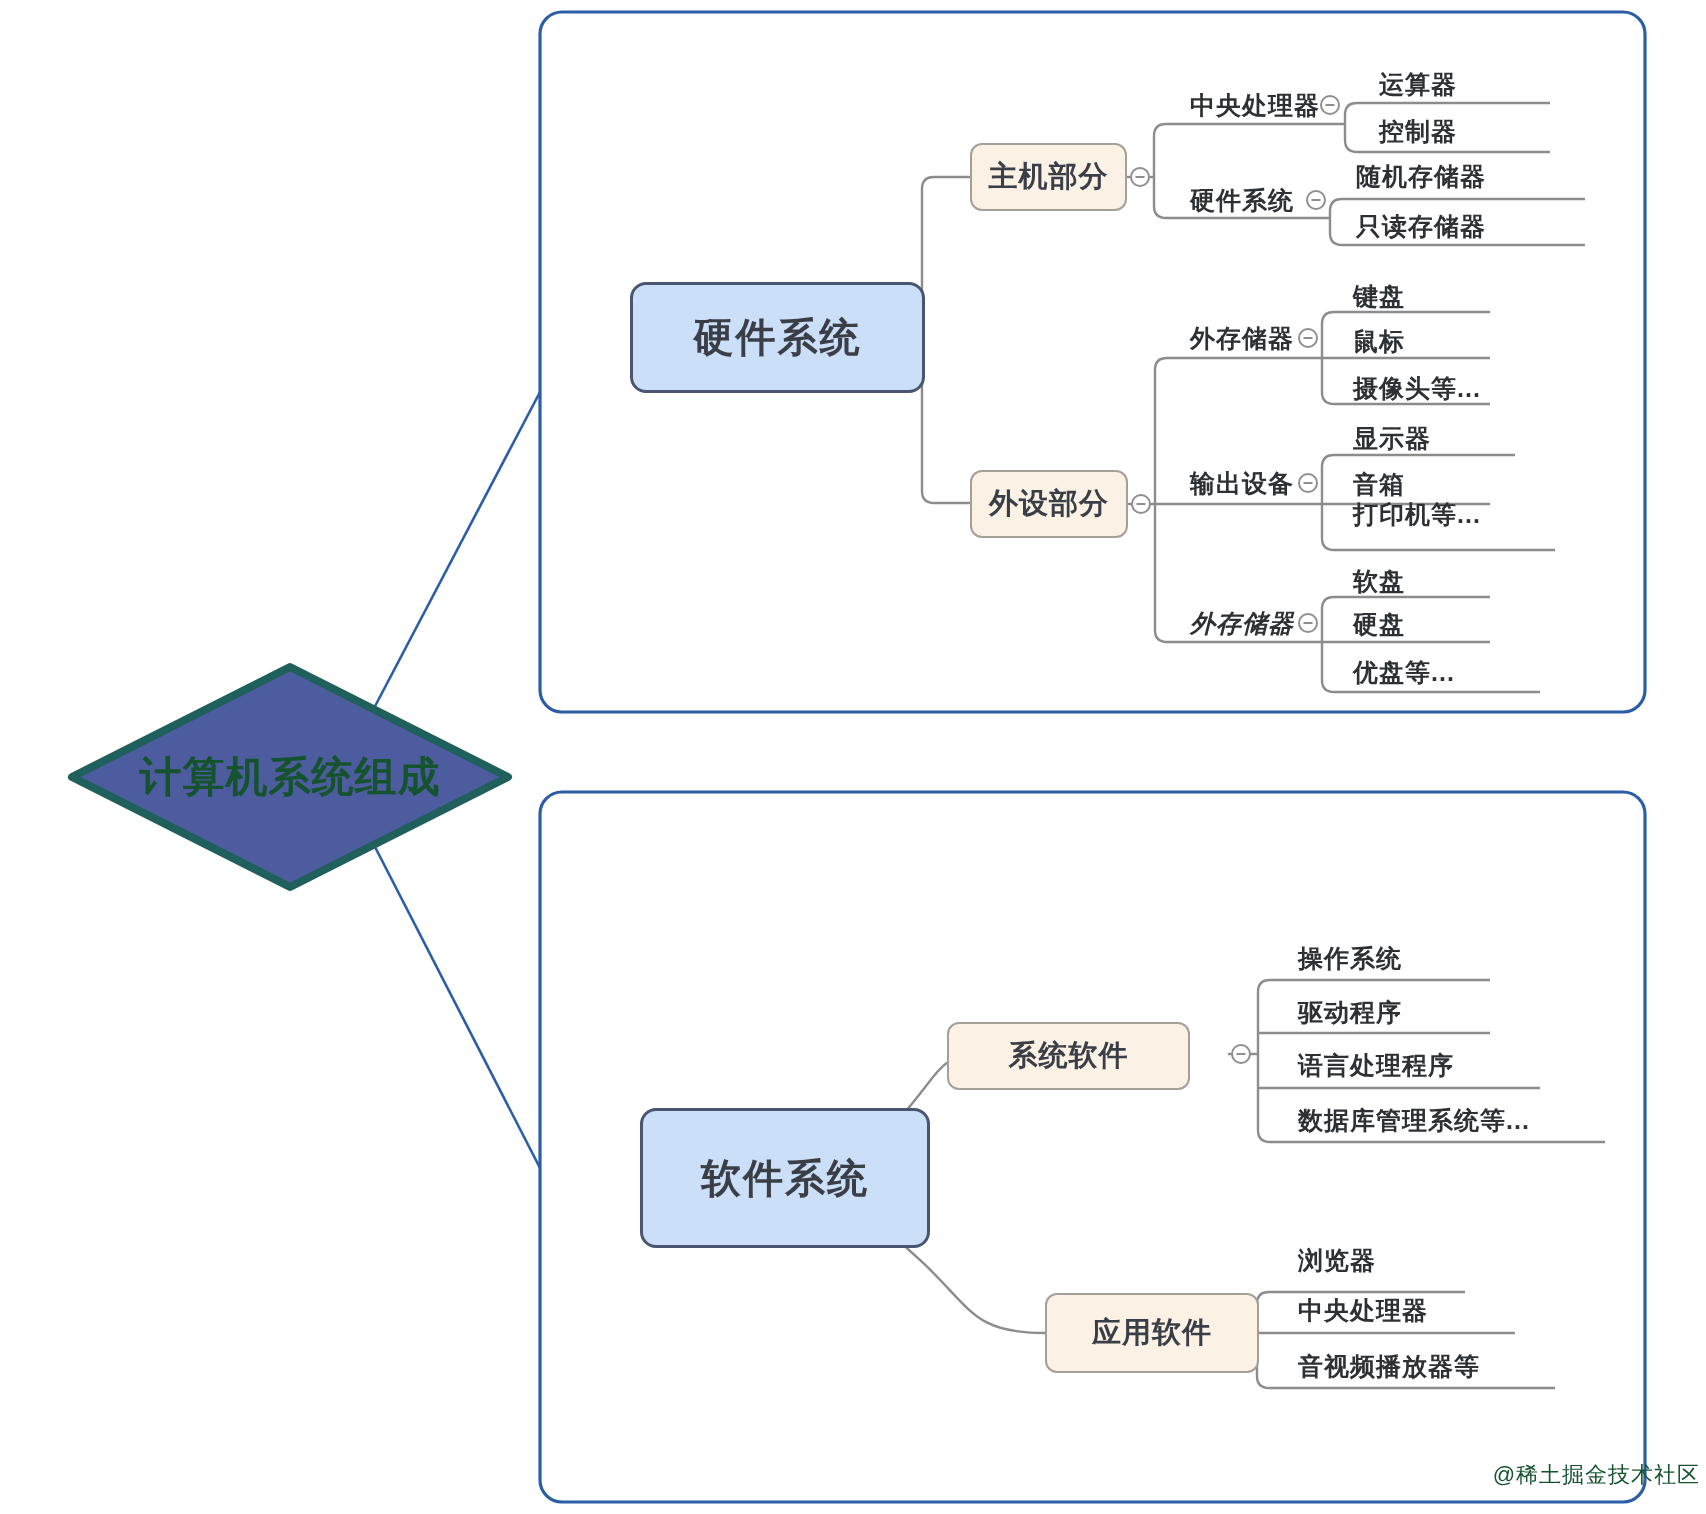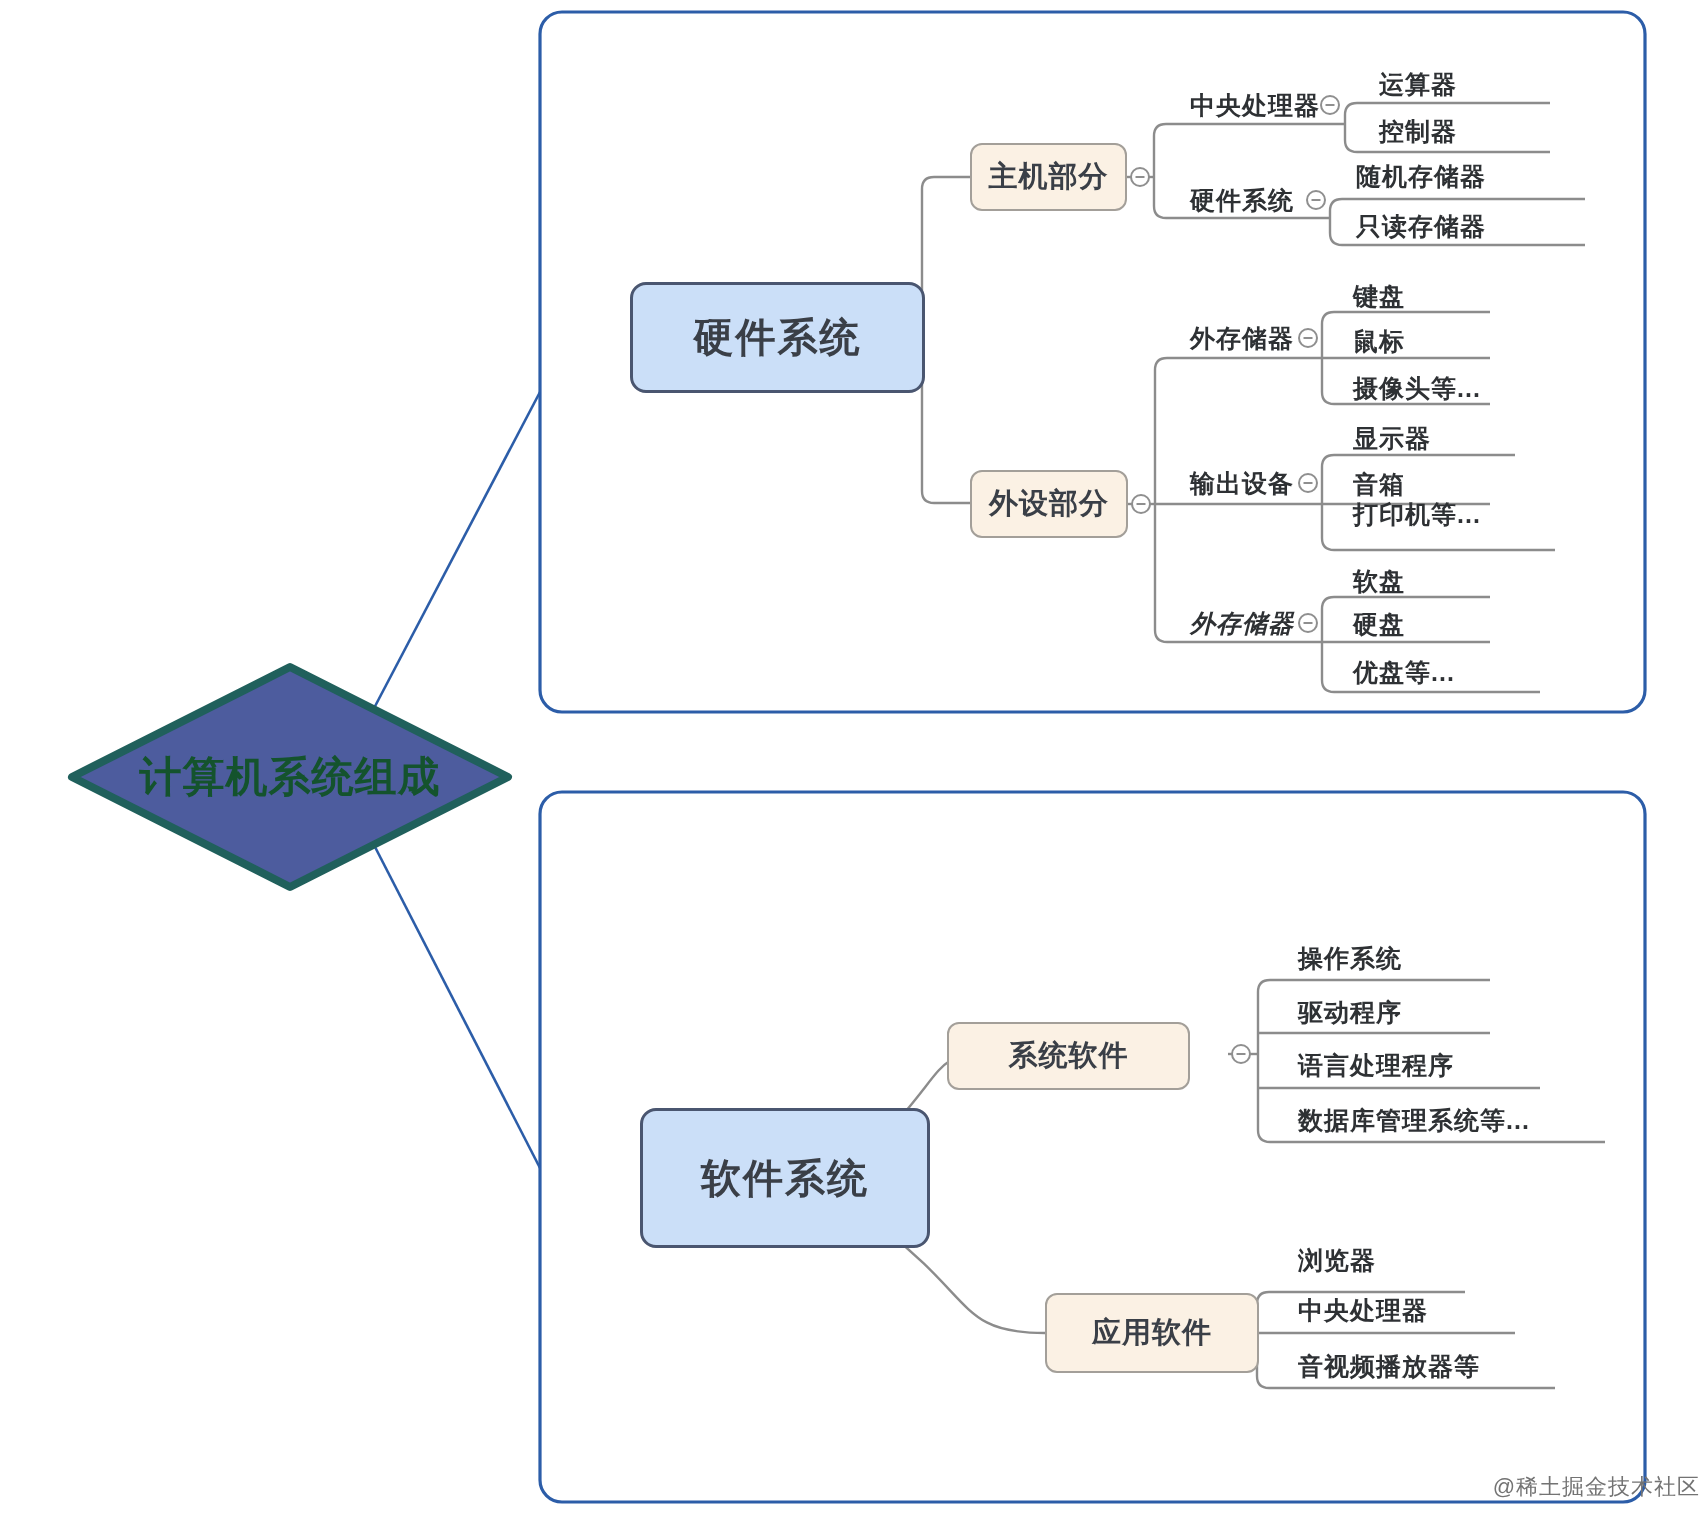--- a/index.html
+++ b/index.html
@@ -27,22 +27,22 @@
   .sub-box{
     position:absolute;background:#FBF1E4;border:2.5px solid #A39F99;border-radius:12px;
     display:flex;align-items:center;justify-content:center;
     font-size:29px;font-weight:bold;color:#3A3F47;letter-spacing:1px;box-sizing:border-box;
   }
   .tnode{
     position:absolute;transform:translateY(-50%);
     font-size:25px;font-weight:600;color:#2E3134;white-space:nowrap;letter-spacing:1px;
   }
   .watermark{
-    position:absolute;right:6px;bottom:12px;
-    font-size:22px;color:#737373;letter-spacing:1px;
+    position:absolute;right:6px;bottom:24px;
+    font-size:22px;color:#14532d;letter-spacing:1px;
   }
 </style>
 </head>
 <body>
 
 <div id="canvas">
   <svg id="links" viewBox="0 0 1706 1514">
       <rect x="540" y="12" width="1105" height="700" rx="22" class="frame"></rect>
       <rect x="540" y="792" width="1105" height="710" rx="22" class="frame"></rect>
       <path d="M372 712 L540 392" class="bluelink"></path>

